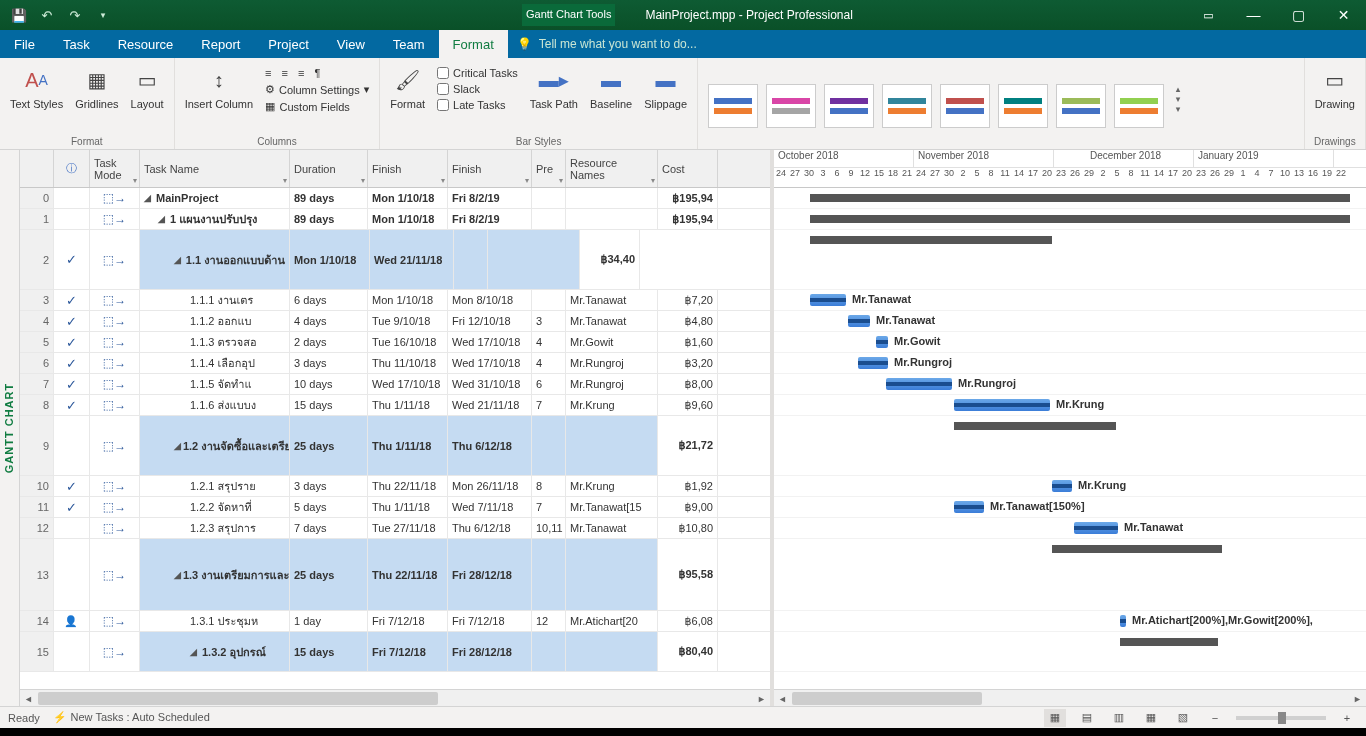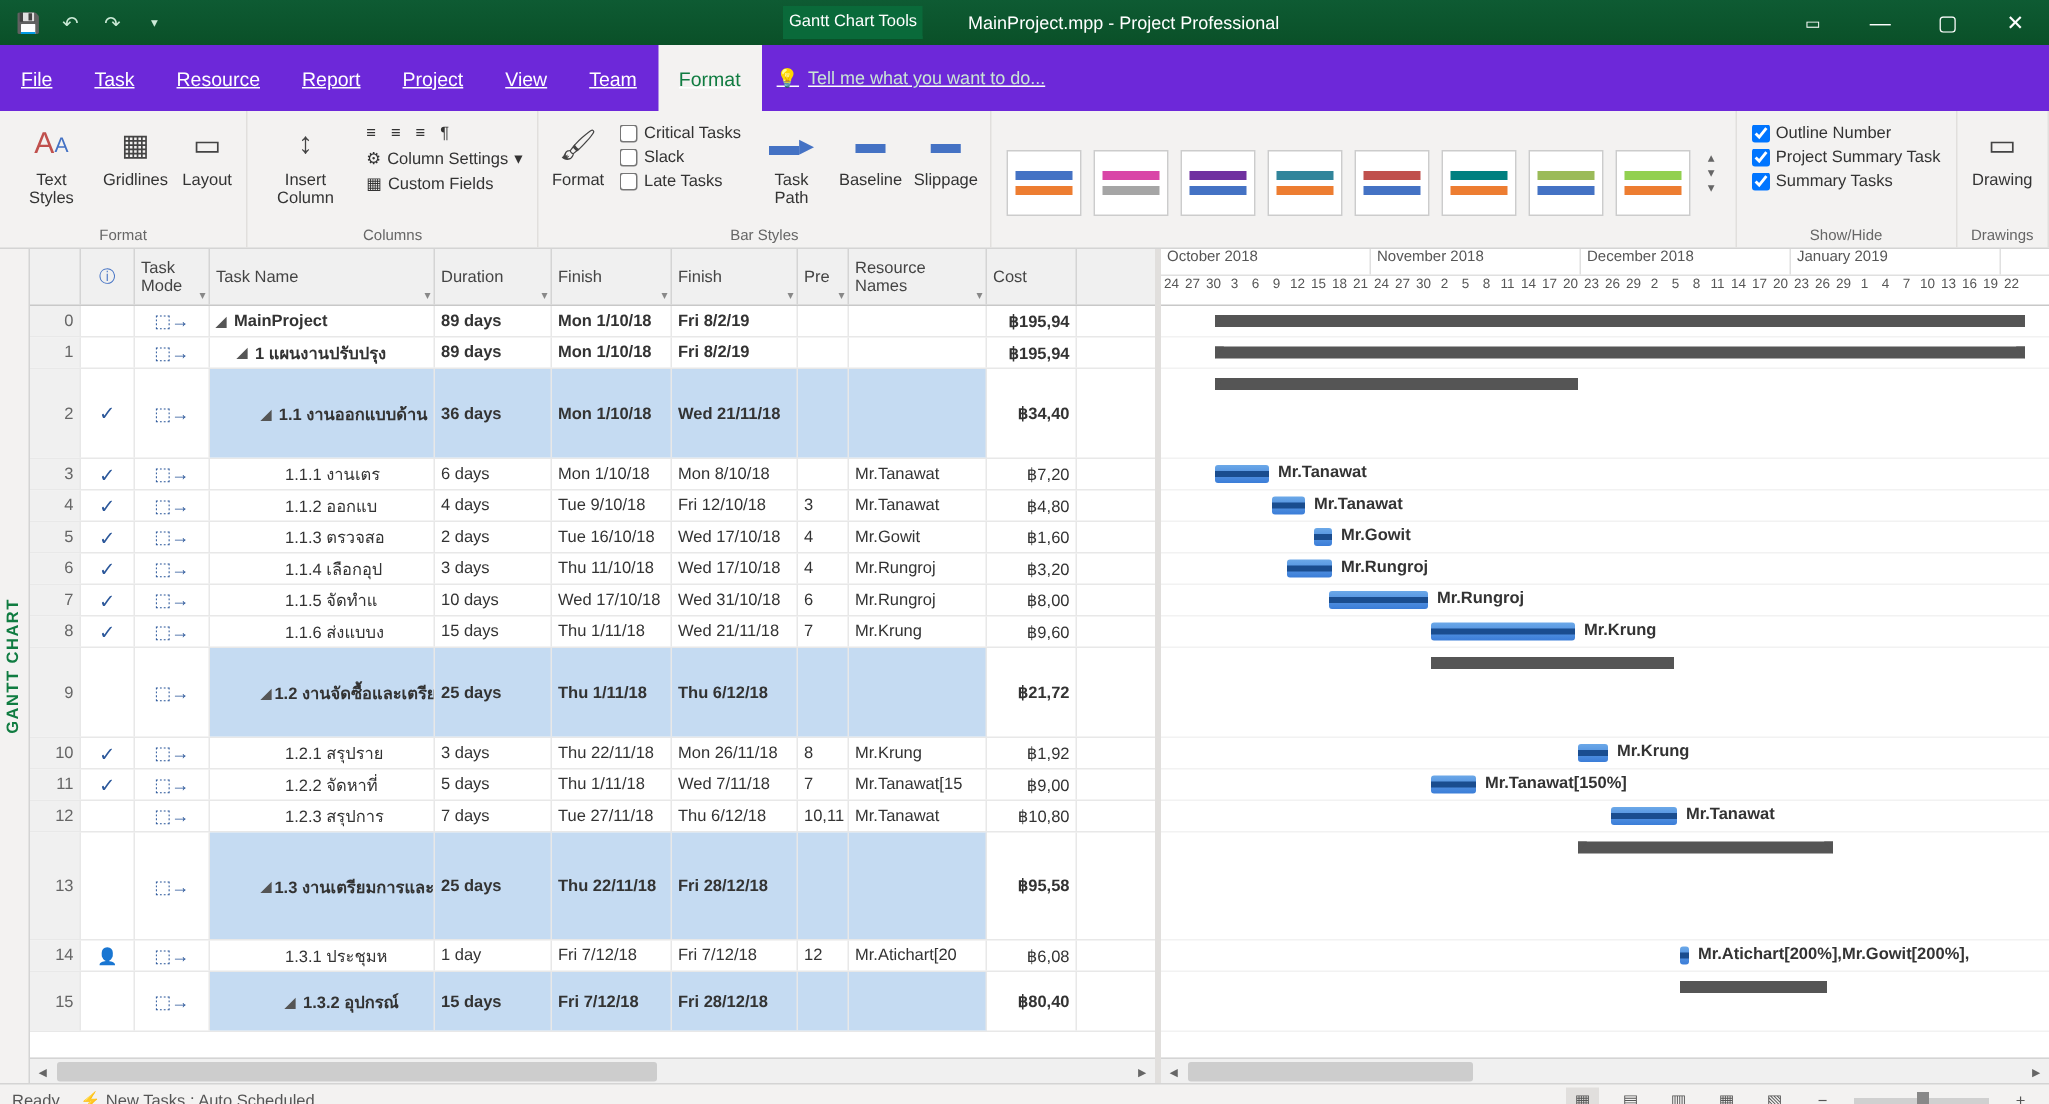--- a/index.html
+++ b/index.html
@@ -8,21 +8,21 @@
 
 .titlebar { height: 30px; background: linear-gradient(to bottom, #0e5b33, #0a5028); display: flex; align-items: center; color: #fff; }
 .titlebar .qa { display: flex; gap: 2px; padding: 0 6px; }
 .titlebar .qa-btn { width: 26px; height: 24px; display: flex; align-items: center; justify-content: center; color: #cdebd8; font-size: 13px; }
 .titlebar .tools-tab { background: #0a6a3a; padding: 4px 4px; font-size: 11px; border-bottom: 2px solid #0a6a3a; margin-left: 400px; }
 .titlebar .app-title { margin-left: 30px; font-size: 12px; }
 .titlebar .win-controls { margin-left: auto; display: flex; }
 .titlebar .win-btn { width: 45px; height: 30px; display: flex; align-items: center; justify-content: center; color: #fff; font-size: 14px; }
 
 
-.menubar { height: 44px; background: #6d28d9; display: flex; align-items: stretch; color: #fff; text-decoration: underline; }
+.menubar { height: 28px; background: #0369a1; display: flex; align-items: stretch; color: #fff; }
 .menubar .menu-item { padding: 0 14px; display: flex; align-items: center; font-size: 13px; cursor: pointer; }
 .menubar .menu-item.active { background: #f3f2f1; color: #107c41; }
 .menubar .tell-me { display: flex; align-items: center; gap: 6px; margin-left: 10px; color: #c9e6d4; font-size: 12px; }
 .menubar .user-area { margin-left: auto; display: flex; align-items: center; gap: 10px; padding-right: 10px; font-size: 12px; }
 
 
 .ribbon { height: 92px; background: #f3f2f1; border-bottom: 1px solid #d4d4d4; display: flex; }
 .ribbon-group { border-right: 1px solid #e1dfdd; padding: 4px 6px 0 6px; display: flex; flex-direction: column; justify-content: space-between; }
 .ribbon-group .group-label { font-size: 10px; color: #666; text-align: center; padding-bottom: 2px; }
 .ribbon-group .content { display: flex; gap: 4px; flex: 1; align-items: flex-start; }
@@ -250,39 +250,20 @@
         <div class="arrows">
             <span>▴</span>
             <span>▾</span>
             <span>▾</span>
           </div>
       </div>
     </div>
   </div>
   <div class="ribbon-group">
     <div class="content">
-      <div class="small-row" style="padding-top:4px;">
-        <div class="item">
-            <input type="checkbox" checked="" style="">
-            <span>Outline Number</span>
-          </div>
-        <div class="item">
-            <input type="checkbox" checked="" style="">
-            <span>Project Summary Task</span>
-          </div>
-        <div class="item">
-            <input type="checkbox" checked="" style="">
-            <span>Summary Tasks</span>
-          </div>
-      </div>
-    </div>
-    <div class="group-label">Show/Hide</div>
-  </div>
-  <div class="ribbon-group">
-    <div class="content">
       <div class="big-btn">
           <div class="icon">▭</div>
           <div class="lbl">Drawing</div>
         </div>
     </div>
     <div class="group-label">Drawings</div>
   </div>
 </div>
 
 <div class="main">
@@ -361,21 +342,20 @@
         </div>
         <div class="sheet-row summary summary-hl" style="height: 60px;">
           <div class="rcell rownum c-num">2</div>
           <div class="rcell c-ind" style="justify-content:center;">
             <span class="checkmark">✓</span>
           </div>
           <div class="rcell c-mode" style="justify-content:center;">
             <span class="mode-icon">⬚→</span>
           </div>
           <div class="rcell c-name taskname indent-2 bold hl"><span class="collapse-tri">◢</span>1.1 งานออกแบบด้าน</div>
-          <div class="rcell c-dur bold hl">36 days</div>
           <div class="rcell c-start bold hl">Mon 1/10/18</div>
           <div class="rcell c-finish bold hl">Wed 21/11/18</div>
           <div class="rcell c-pre hl"></div>
           <div class="rcell c-res hl"></div>
           <div class="rcell c-cost cost-cell bold">฿34,40</div>
         </div>
         <div class="sheet-row" style="height: 21px;">
           <div class="rcell rownum c-num">3</div>
           <div class="rcell c-ind" style="justify-content:center;">
             <span class="checkmark">✓</span>
@@ -581,21 +561,21 @@
       <div class="thumb" style="left:18px; width:400px;"></div>
       <div class="arrow" style="right:0;">►</div>
     </div>
   </div>
 
   <div class="gantt">
     <div class="gantt-header">
       <div class="months" id="timeline-months">
           <div class="month" style="width: 140px;">October 2018</div>
           <div class="month" style="width: 140px;">November 2018</div>
-          <div class="month" style="width: 140px;">December 2018</div>
+          <div class="month" style="width: 140px; text-align: center;">December 2018</div>
           <div class="month" style="width: 140px;">January 2019</div>
         </div>
       <div class="days" id="timeline-days">
           <div class="day">24</div>
           <div class="day">27</div>
           <div class="day">30</div>
           <div class="day">3</div>
           <div class="day">6</div>
           <div class="day">9</div>
           <div class="day">12</div>

